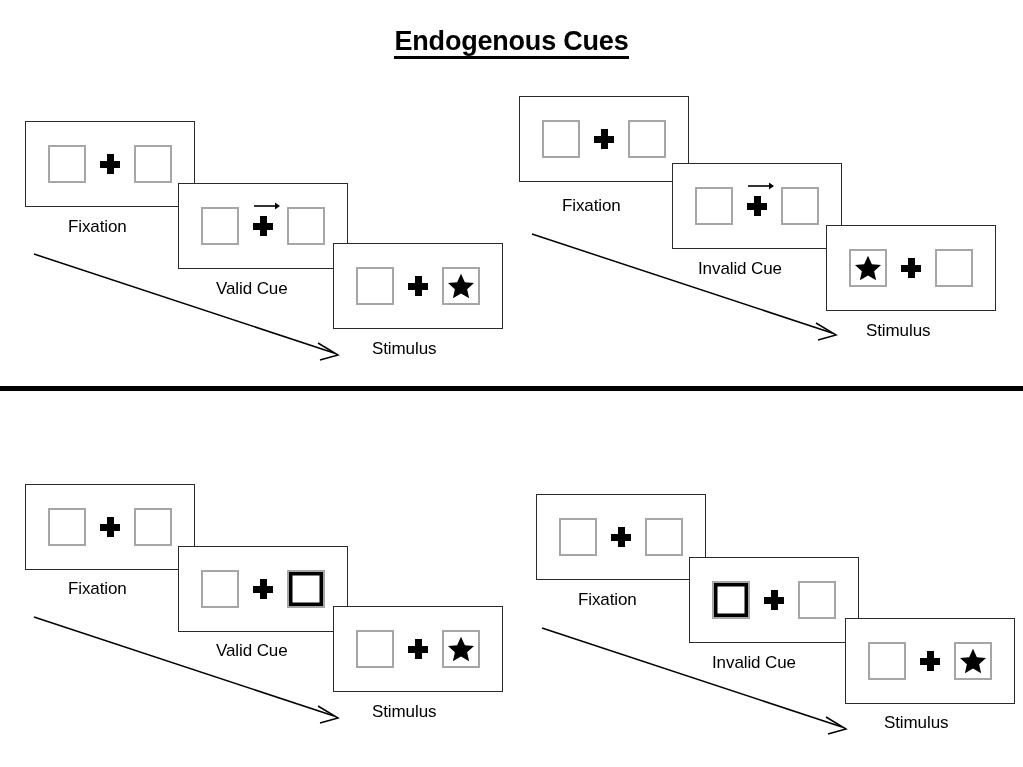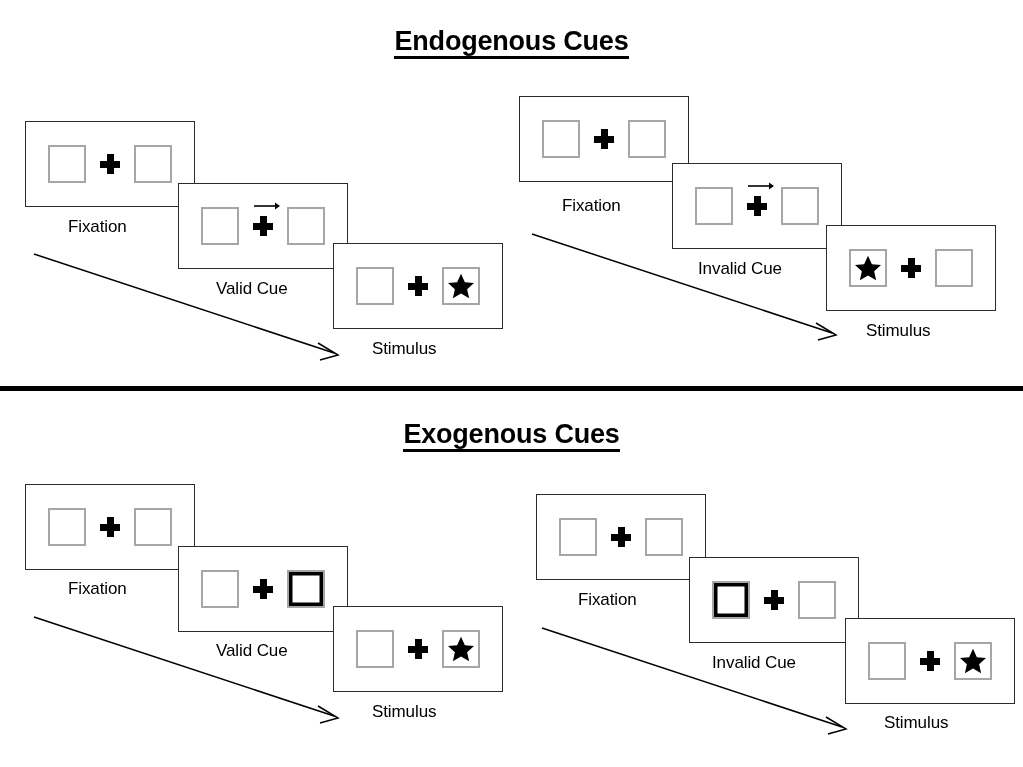--- a/index.html
+++ b/index.html
@@ -247,23 +247,20 @@
   </div>
   <div class="stage-label" style="left:866px; top:321px;">Stimulus</div>
 
   <svg class="flow-arrow" style="left:528px; top:228px; width:320px; height:120px;" viewBox="0 0 320 120">
     <line x1="4" y1="6" x2="304" y2="105" stroke="#000" stroke-width="1.5"></line>
     <polyline points="288,95 308,107 290,112" fill="none" stroke="#000" stroke-width="1.5"></polyline>
   </svg>
 
   <div class="divider"></div>
 
-  <div class="section-title" style="top:419px;">
-    <span>Exogenous Cues</span>
-  </div>
 
   <div class="panel" style="left:25px; top:484px; width:170px; height:86px;">
     <div class="panel-inner">
       <div class="sq"></div>
       <div class="plus-wrap">
         <div class="plus"></div>
       </div>
       <div class="sq"></div>
     </div>
   </div>

